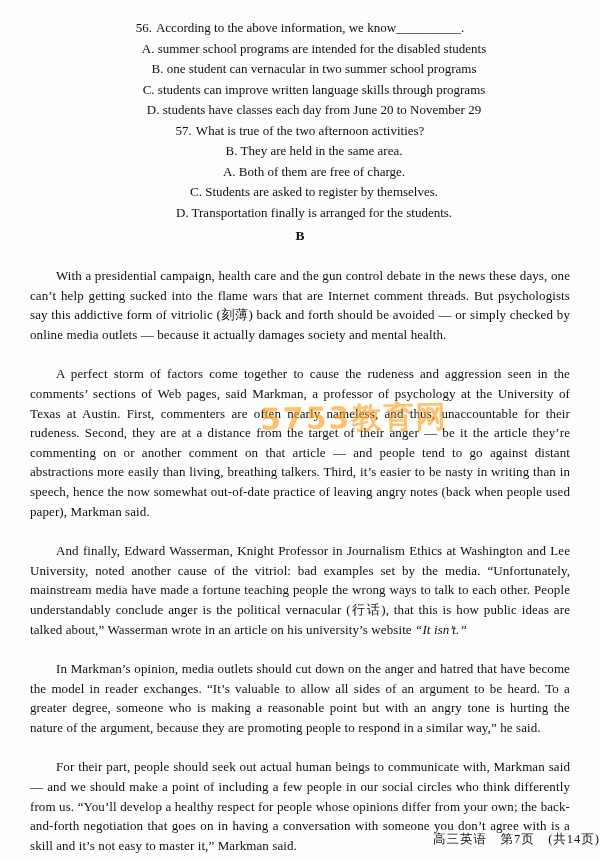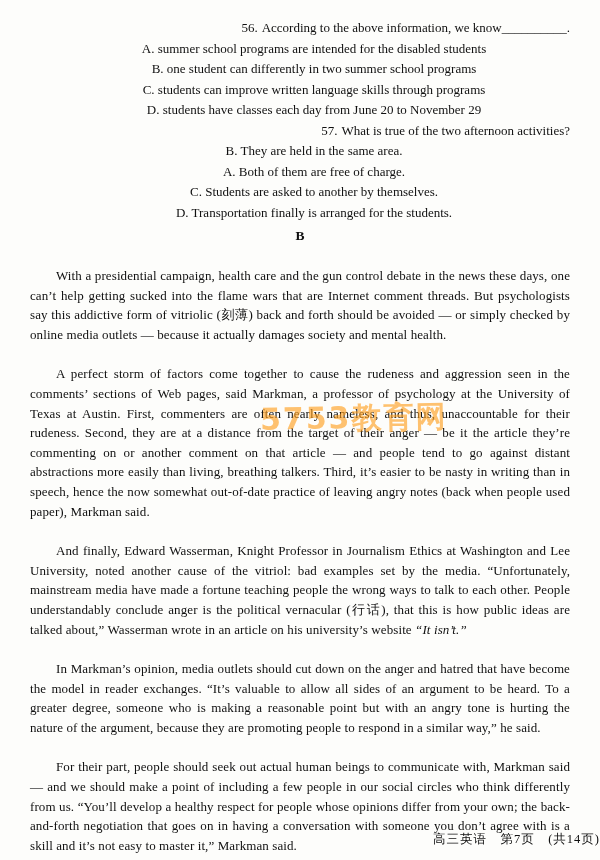--- a/index.html
+++ b/index.html
@@ -10,21 +10,21 @@
     height: 860px;
     margin: 0 auto;
     background: #fdfdfb;
     color: #101010;
     font-family: "Liberation Serif", "DejaVu Serif", serif;
     font-size: 13px;
     overflow: hidden;
     padding: 18px 30px 0 30px;
   }
   .questions { line-height: 20.5px; }
-  .q-stem { text-align: right; }
+  .q-stem { text-align: center; }
   .q-num { padding-right: 4px; }
   .q-opt { padding-left: 28px; text-align: center; }
   .section-label {
     text-align: center;
     font-weight: bold;
     line-height: 21px;
     margin: 2px 0 1px 0;
     font-size: 13.5px;
   }
   .passage p {
@@ -70,32 +70,32 @@
 
   <div class="watermark">5753教育网</div>
 
   <div class="questions">
 
     <div class="q-block">
       <div class="q-stem">
         <span class="q-num">56.</span><span>According to the above information, we know__________.</span>
       </div>
       <div class="q-opt">A. summer school programs are intended for the disabled students</div>
-      <div class="q-opt">B. one student can differently in two summer school programs</div>
+      <div class="q-opt">B. one student can vernacular in two summer school programs</div>
       <div class="q-opt">C. students can improve written language skills through programs</div>
       <div class="q-opt">D. students have classes each day from June 20 to November 29</div>
     </div>
 
     <div class="q-block">
       <div class="q-stem">
         <span class="q-num">57.</span><span>What is true of the two afternoon activities?</span>
       </div>
       <div class="q-opt">B. They are held in the same area.</div>
       <div class="q-opt">A. Both of them are free of charge.</div>
-      <div class="q-opt">C. Students are asked to another by themselves.</div>
+      <div class="q-opt">C. Students are asked to register by themselves.</div>
       <div class="q-opt">D. Transportation finally is arranged for the students.</div>
     </div>
 
   </div>
 
   <div class="section-label">B</div>
 
   <div class="passage">
     <p>With a presidential campaign, health care and the gun control debate in the news these days, one can’t help getting sucked into the flame wars that are Internet comment threads. But psychologists say this addictive form of vitriolic (刻薄) back and forth should be avoided — or simply checked by online media outlets — because it actually damages society and mental health.</p>
     <p>A perfect storm of factors come together to cause the rudeness and aggression seen in the comments’ sections of Web pages, said Markman, a professor of psychology at the University of Texas at Austin. First, commenters are often nearly nameless, and thus, unaccountable for their rudeness. Second, they are at a distance from the target of their anger — be it the article they’re commenting on or another comment on that article — and people tend to go against distant abstractions more easily than living, breathing talkers. Third, it’s easier to be nasty in writing than in speech, hence the now somewhat out-of-date practice of leaving angry notes (back when people used paper), Markman said.</p>

